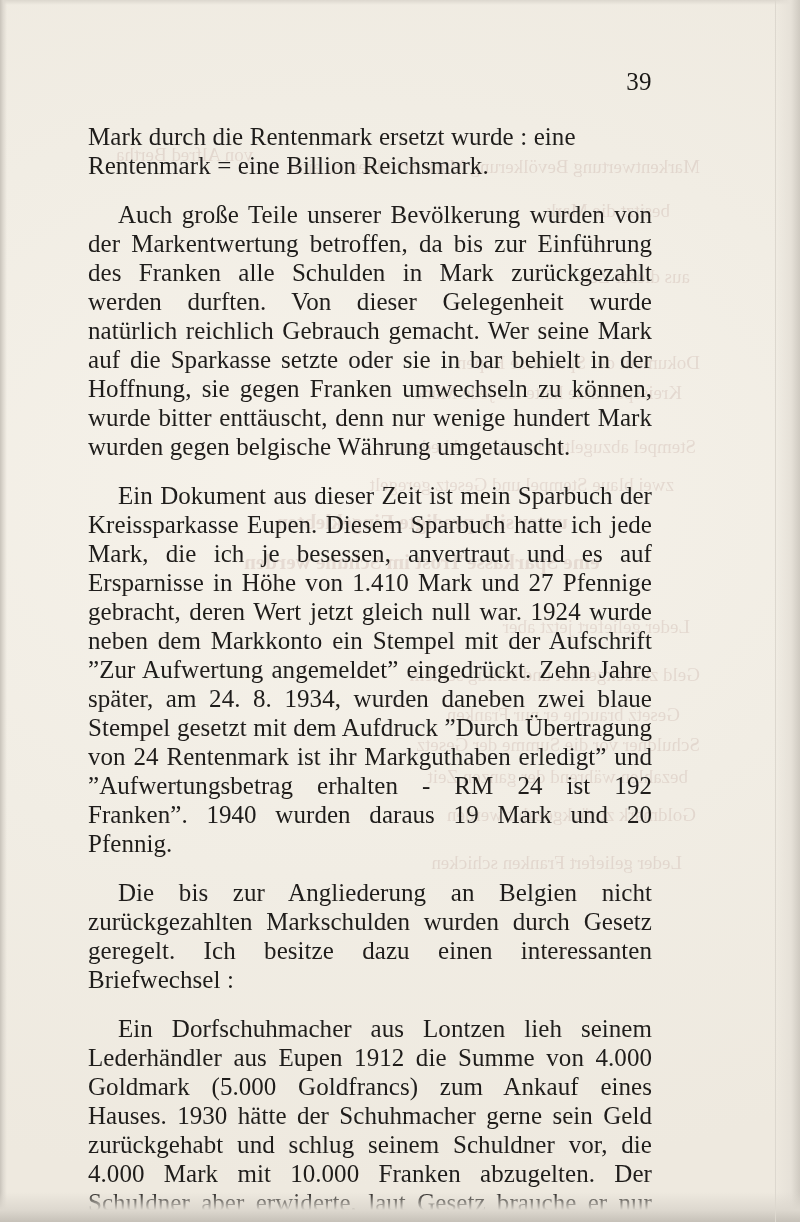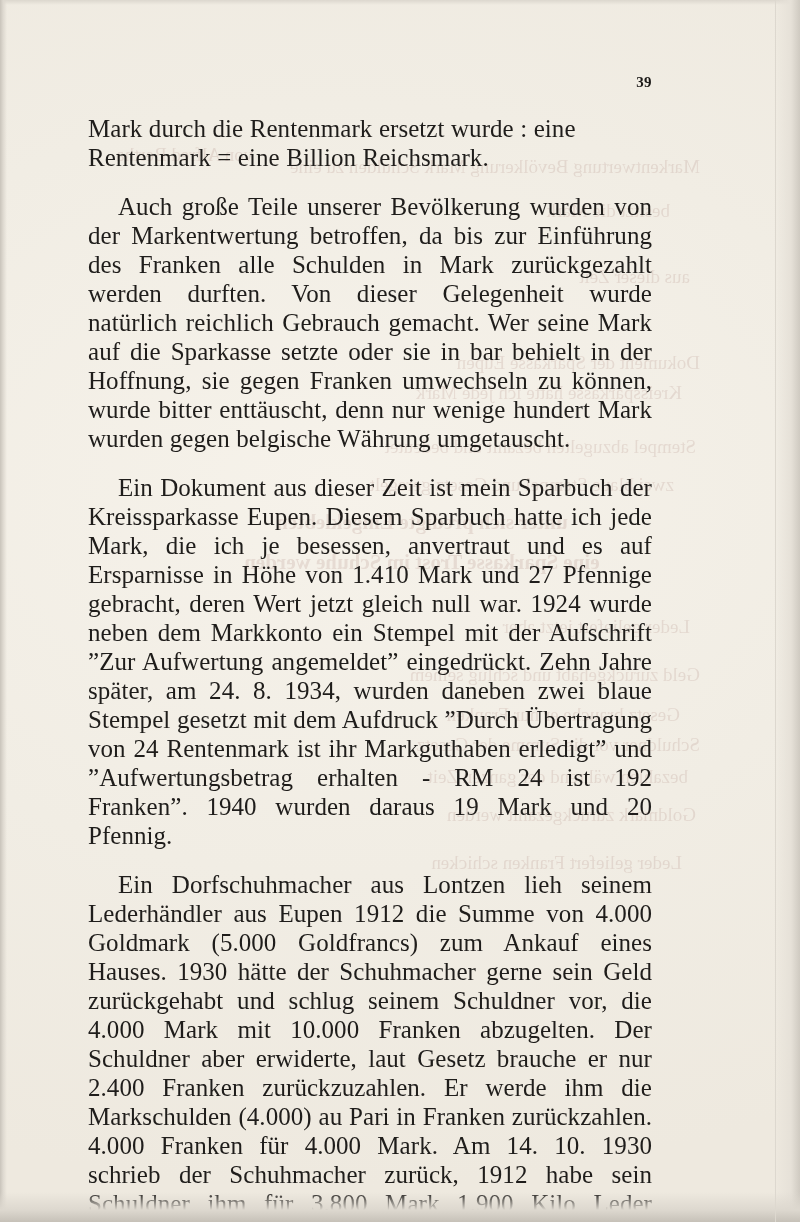--- a/index.html
+++ b/index.html
@@ -58,25 +58,25 @@
 
   
   #content {
     position: absolute;
     left: 88px;
     top: 72px;
     width: 564px;
   }
   #folio {
     text-align: right;
-    font-size: 15px;
-    font-weight: bold;
+    font-size: 25px;
+    font-weight: normal;
     color: #1c1a18;
     letter-spacing: 0.4px;
-    margin: 0 0 22px 0;
+    margin: 0 0 30px 0;
     line-height: 20px;
   }
   p.para {
     margin: 0;
     font-size: 25px;
     line-height: 29px;
     color: #211f1d;
     text-align: justify;
     text-justify: inter-word;
     letter-spacing: 0.05px;
@@ -117,20 +117,21 @@
   <div id="content">
 
     <div id="folio">39</div>
 
     <p class="para tight">Mark durch die Rentenmark ersetzt wurde : eine Rentenmark = eine Billion Reichsmark.</p>
 
     <p class="para indent" style="margin-top:20px;">Auch große Teile unserer Bevölkerung wurden von der Markentwertung betroffen, da bis zur Einführung des Franken alle Schulden in Mark zurückgezahlt werden durften. Von dieser Gelegenheit wurde natürlich reichlich Gebrauch gemacht. Wer seine Mark auf die Sparkasse setzte oder sie in bar behielt in der Hoffnung, sie gegen Franken umwechseln zu können, wurde bitter enttäuscht, denn nur wenige hundert Mark wurden gegen belgische Währung umgetauscht.</p>
 
     <p class="para indent" style="margin-top:20px;">Ein Dokument aus dieser Zeit ist mein Sparbuch der Kreissparkasse Eupen. Diesem Sparbuch hatte ich jede Mark, die ich je besessen, anvertraut und es auf Ersparnisse in Höhe von 1.410 Mark und 27 Pfennige gebracht, deren Wert jetzt gleich null war. 1924 wurde neben dem Markkonto ein Stempel mit der Aufschrift ”Zur Aufwertung angemeldet” eingedrückt. Zehn Jahre später, am 24. 8. 1934, wurden daneben zwei blaue Stempel gesetzt mit dem Aufdruck ”Durch Übertragung von 24 Rentenmark ist ihr Markguthaben erledigt” und ”Aufwertungsbetrag erhalten - RM 24 ist 192 Franken”. 1940 wurden daraus 19 Mark und 20 Pfennig.</p>
 
+    <p class="para indent" style="margin-top:20px;">Die bis zur Angliederung an Belgien nicht zurückgezahlten Markschulden wurden durch Gesetz geregelt. Ich besitze dazu einen interessanten Briefwechsel :</p>
 
     <p class="para indent" style="margin-top:20px;">Ein Dorfschuhmacher aus Lontzen lieh seinem Lederhändler aus Eupen 1912 die Summe von 4.000 Goldmark (5.000 Goldfrancs) zum Ankauf eines Hauses. 1930 hätte der Schuhmacher gerne sein Geld zurückgehabt und schlug seinem Schuldner vor, die 4.000 Mark mit 10.000 Franken abzugelten. Der Schuldner aber erwiderte, laut Gesetz brauche er nur 2.400 Franken zurückzuzahlen. Er werde ihm die Markschulden (4.000) au Pari in Franken zurückzahlen. 4.000 Franken für 4.000 Mark. Am 14. 10. 1930 schrieb der Schuhmacher zurück, 1912 habe sein Schuldner ihm für 3.800 Mark 1.900 Kilo Leder geliefert, jetzt aber für 4.000 Franken nur 80 Kilo. 1912 habe er für 4.000 Mark 400 Paar Werkschuhe machen müssen, jetzt für 4.000 Franken nur 20 Paar. Am 19. 10. 1930 antwortete der Schuldner, es bleibe dabei : er werde nach Neujahr 4.000 Franken schicken !</p>
 
   </div>
 
   <div class="scan-edge" id="edge-top"></div>
   <div class="scan-edge" id="edge-left"></div>
   <div class="scan-edge" id="edge-right"></div>
   <div class="scan-edge" id="edge-bottom"></div>
   <div class="scan-edge" id="page-fold"></div>

